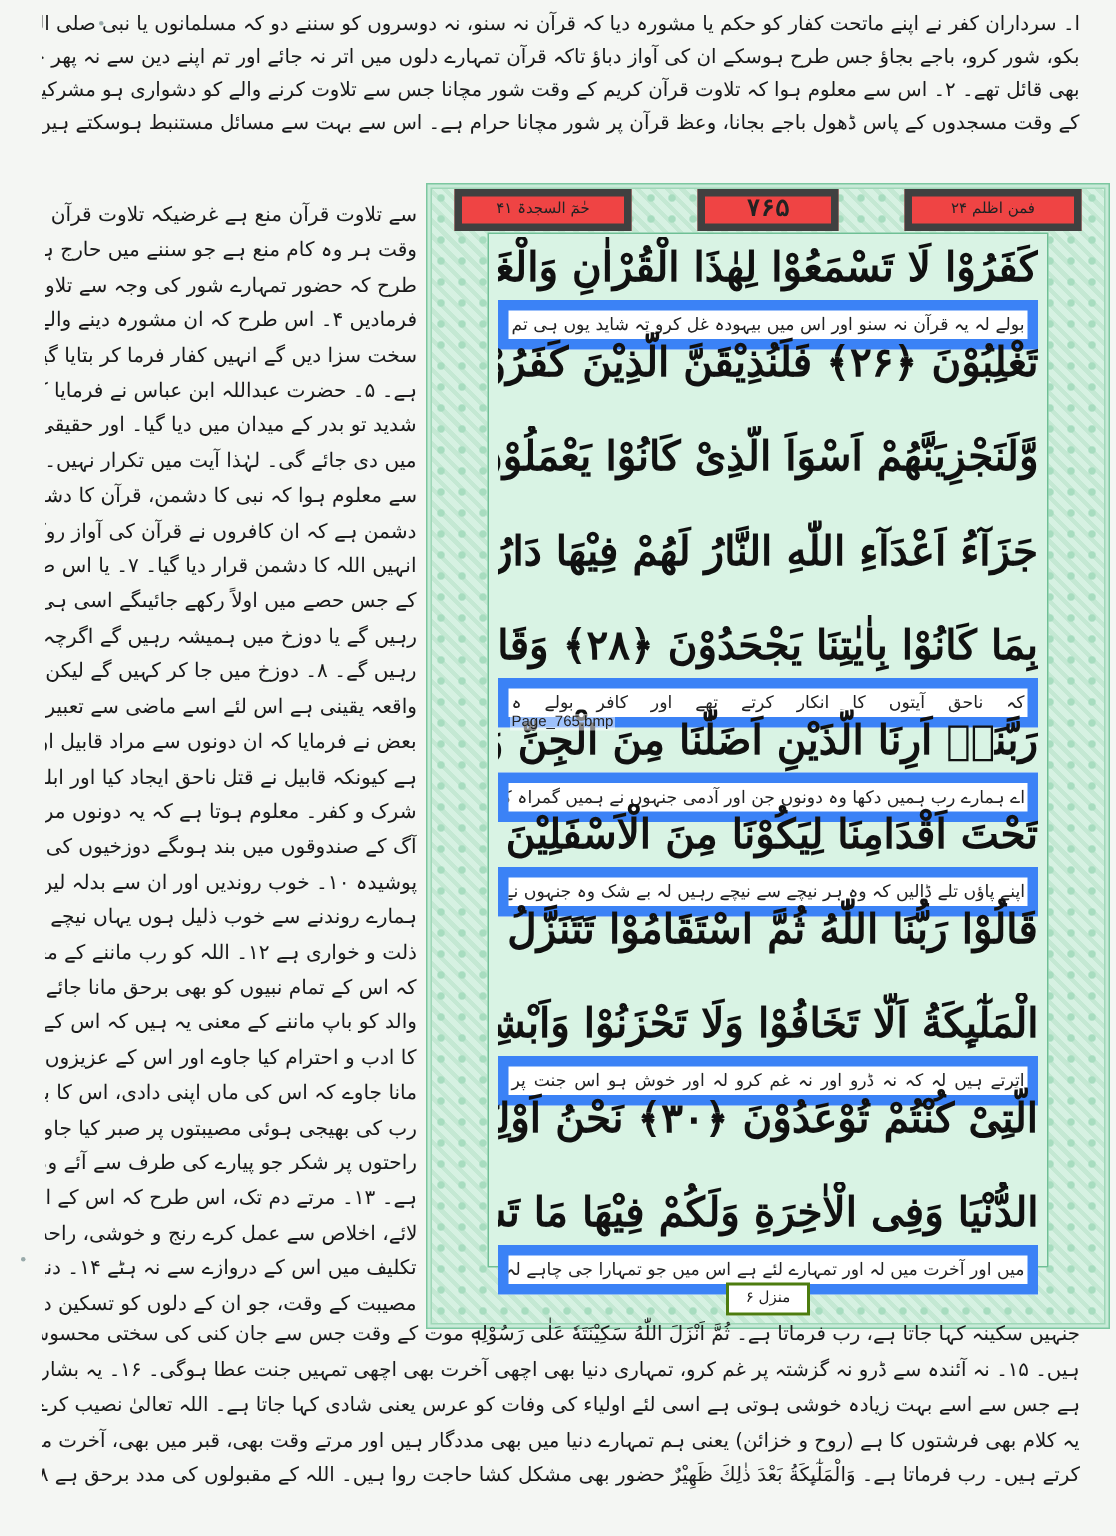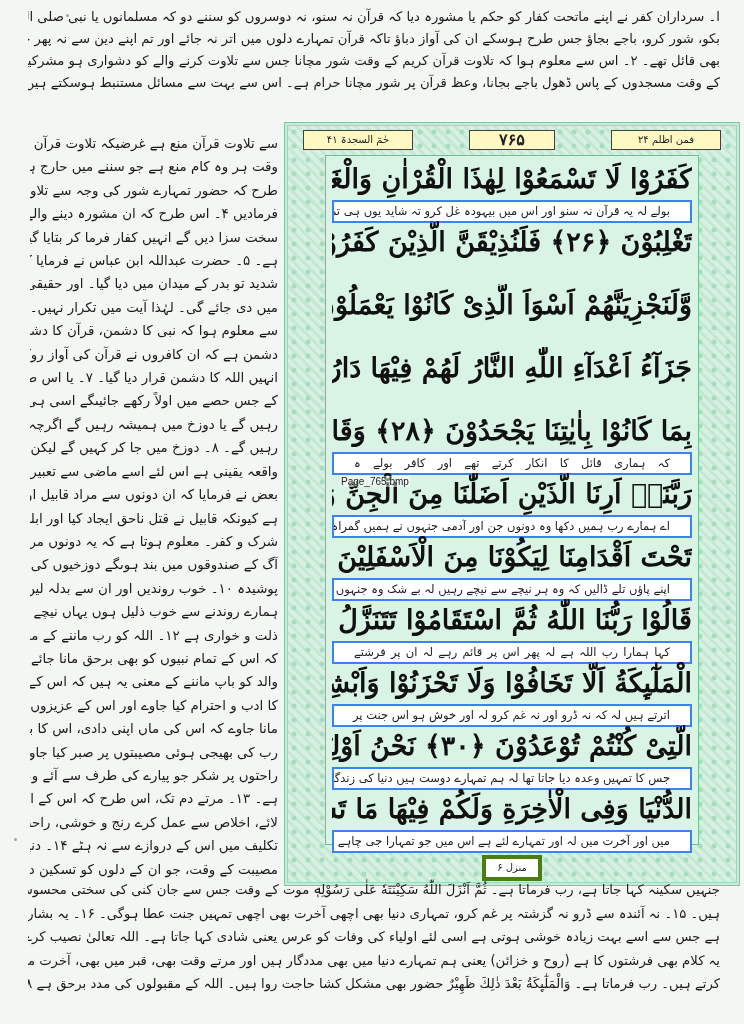--- a/index.html
+++ b/index.html
@@ -48,52 +48,52 @@
       background:
         radial-gradient(circle at 6px 6px, #a7dcbf 2px, transparent 3px) 0 0/14px 14px,
         repeating-linear-gradient(45deg, #c4e8d3 0 3px, #d6f1e2 3px 7px);
     }
     .frame-header {
       position: absolute; left: 18px; right: 18px; top: 6px; height: 22px;
       display: flex; justify-content: space-between; align-items: center;
       z-index: 2;
     }
     .hdr-box {
-      background: #fef9c3; border: 1px solid #404040; height: 18px;
+      background: #ef4444; border: 5px solid #404040; height: 18px;
       font-size: 10px; line-height: 18px; padding: 0 6px; color: #222;
     }
     .hdr-box.surah { width: 96px; text-align: center; }
     .hdr-box.para { width: 96px; text-align: center; }
-    .hdr-box.pageno { width: 72px; text-align: center; font-weight: bold; font-size: 16px; font-family: Liberation Sans, sans-serif; }
+    .hdr-box.pageno { width: 72px; text-align: center; font-weight: bold; font-size: 16px; font-family: Liberation Mono, monospace; }
 
     .frame-inner {
       position: absolute; left: 40px; right: 40px; top: 32px; bottom: 40px;
       background: #d9f3e4;
       border: 1px solid #6fbf95;
       z-index: 1;
     }
     .verse-block { position: absolute; left: 6px; right: 6px; }
     .arabic {
       font-family: "DejaVu Serif", serif; font-weight: bold;
       font-size: 27px; line-height: 42px; height: 42px;
       text-align: justify; text-align-last: justify;
       white-space: nowrap; overflow: hidden; color: #111;
     }
     .urdu-tr {
-      background: #ffffff; border: 2px solid #3b82f6;
+      background: #ffffff; border: 7px solid #3b82f6;
       font-size: 11.5px; line-height: 19px; height: 19px;
-      padding: 0 20px; white-space: nowrap; overflow: hidden;
+      padding: 0 2px; white-space: nowrap; overflow: hidden;
       text-align: justify; text-align-last: justify; color: #222;
     }
     .frame-footer {
       position: absolute; left: 0; right: 0; bottom: 10px; height: 20px;
       display: flex; justify-content: center; z-index: 2;
     }
     .manzil-box {
-      background: #fff; border: 4px solid #4d7c0f; width: 52px; height: 18px;
+      background: #fff; border: 2px solid #4d7c0f; width: 52px; height: 18px;
       font-size: 10px; line-height: 18px; text-align: center;
     }
     .overlay-label {
       position: absolute; left: 340px; top: 476px;
       font-family: "Liberation Sans", sans-serif; font-size: 10px;
       color: #222; background: rgba(255,255,255,0.5); padding: 0 1px;
       z-index: 5;
     }
     .dot { position: absolute; width: 3px; height: 3px; background: #9aa; border-radius: 50%; }
   </style>
@@ -160,41 +160,39 @@
         <div class="arabic rtl">تَغْلِبُوْنَ ﴿۲۶﴾ فَلَنُذِیْقَنَّ الَّذِیْنَ كَفَرُوْا عَذَابًا شَدِیْدًا</div>
       </div>
       <div class="verse-block" style="top:128px">
         <div class="arabic rtl">وَّلَنَجْزِیَنَّهُمْ اَسْوَاَ الَّذِیْ كَانُوْا یَعْمَلُوْنَ ﴿۲۷﴾ ذٰلِكَ</div>
       </div>
       <div class="verse-block" style="top:191px">
         <div class="arabic rtl">جَزَآءُ اَعْدَآءِ اللّٰهِ النَّارُ لَهُمْ فِیْهَا دَارُ الْخُلْدِ جَزَآءً</div>
       </div>
       <div class="verse-block" style="top:254px">
         <div class="arabic rtl">بِمَا كَانُوْا بِاٰیٰتِنَا یَجْحَدُوْنَ ﴿۲۸﴾ وَقَالَ الَّذِیْنَ كَفَرُوْا</div>
-        <div class="urdu-tr rtl">کہ ہماری قائل کا انکار کرتے تھے اور کافر بولے ہ</div>
+        <div class="urdu-tr rtl">کہ ناحق آیتوں کا انکار کرتے تھے اور کافر بولے ہ</div>
       </div>
       <div class="verse-block" style="top:317px">
         <div class="arabic rtl">رَبَّنَاۤ اَرِنَا الَّذَیْنِ اَضَلّٰنَا مِنَ الْجِنِّ وَالْاِنْسِ نَجْعَلْهُمَا</div>
         <div class="urdu-tr rtl">اے ہمارے رب ہمیں دکھا وہ دونوں جن اور آدمی جنہوں نے ہمیں گمراہ کیا ہ کہ ہم انہیں</div>
       </div>
       <div class="verse-block" style="top:380px">
         <div class="arabic rtl">تَحْتَ اَقْدَامِنَا لِیَكُوْنَا مِنَ الْاَسْفَلِیْنَ ﴿۲۹﴾ اِنَّ الَّذِیْنَ</div>
         <div class="urdu-tr rtl">اپنے پاؤں تلے ڈالیں کہ وہ ہر نیچے سے نیچے رہیں لہ بے شک وہ جنہوں نے</div>
       </div>
       <div class="verse-block" style="top:443px">
         <div class="arabic rtl">قَالُوْا رَبُّنَا اللّٰهُ ثُمَّ اسْتَقَامُوْا تَتَنَزَّلُ عَلَیْهِمُ</div>
-        <div class="urdu-tr rtl">کہا ہمارا رب اللہ ہے لہ پھر اس پر قائم رہے لہ ان پر فرشتے</div>
       </div>
       <div class="verse-block" style="top:506px">
         <div class="arabic rtl">الْمَلٰٓىِٕكَةُ اَلَّا تَخَافُوْا وَلَا تَحْزَنُوْا وَاَبْشِرُوْا بِالْجَنَّةِ</div>
         <div class="urdu-tr rtl">اترتے ہیں لہ کہ نہ ڈرو اور نہ غم کرو لہ اور خوش ہو اس جنت پر</div>
       </div>
       <div class="verse-block" style="top:569px">
         <div class="arabic rtl">الَّتِیْ كُنْتُمْ تُوْعَدُوْنَ ﴿۳۰﴾ نَحْنُ اَوْلِیٰٓؤُكُمْ فِی الْحَیٰوةِ</div>
-        <div class="urdu-tr rtl">جس کا تمہیں وعدہ دیا جاتا تھا لہ ہم تمہارے دوست ہیں دنیا کی زندگی</div>
       </div>
       <div class="verse-block" style="top:632px">
         <div class="arabic rtl">الدُّنْیَا وَفِی الْاٰخِرَةِ وَلَكُمْ فِیْهَا مَا تَشْتَهِیْۤ اَنْفُسُكُمْ</div>
         <div class="urdu-tr rtl">میں اور آخرت میں لہ اور تمہارے لئے ہے اس میں جو تمہارا جی چاہے لہ</div>
       </div>
     </div>
 
     <div class="frame-footer">
       <div class="manzil-box rtl">منزل ۶</div>
     </div>

